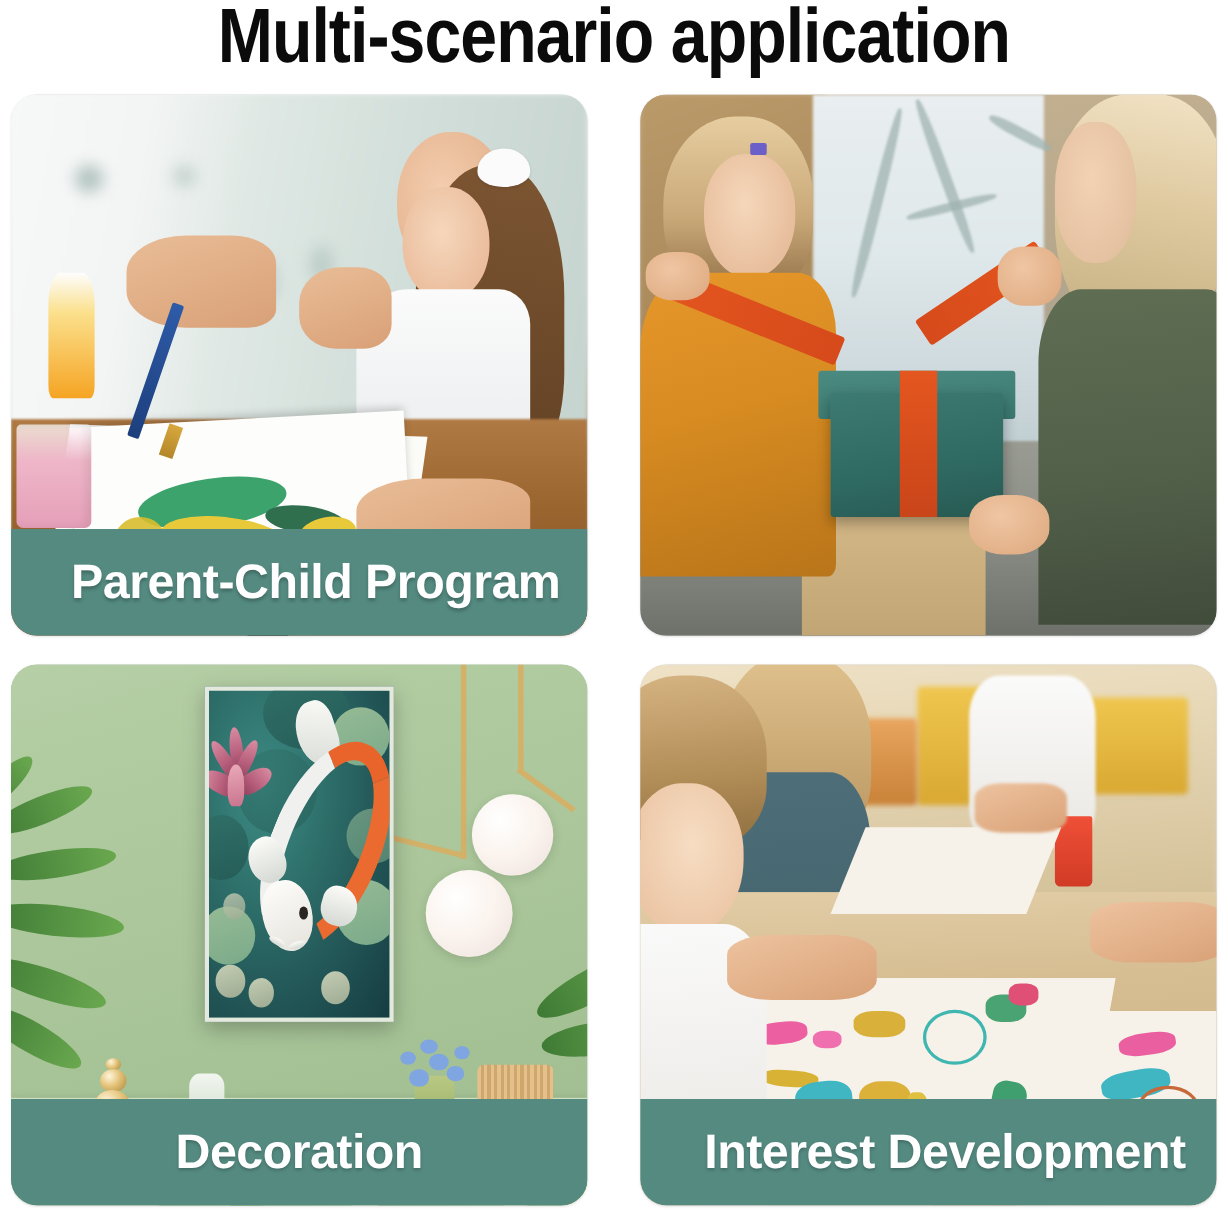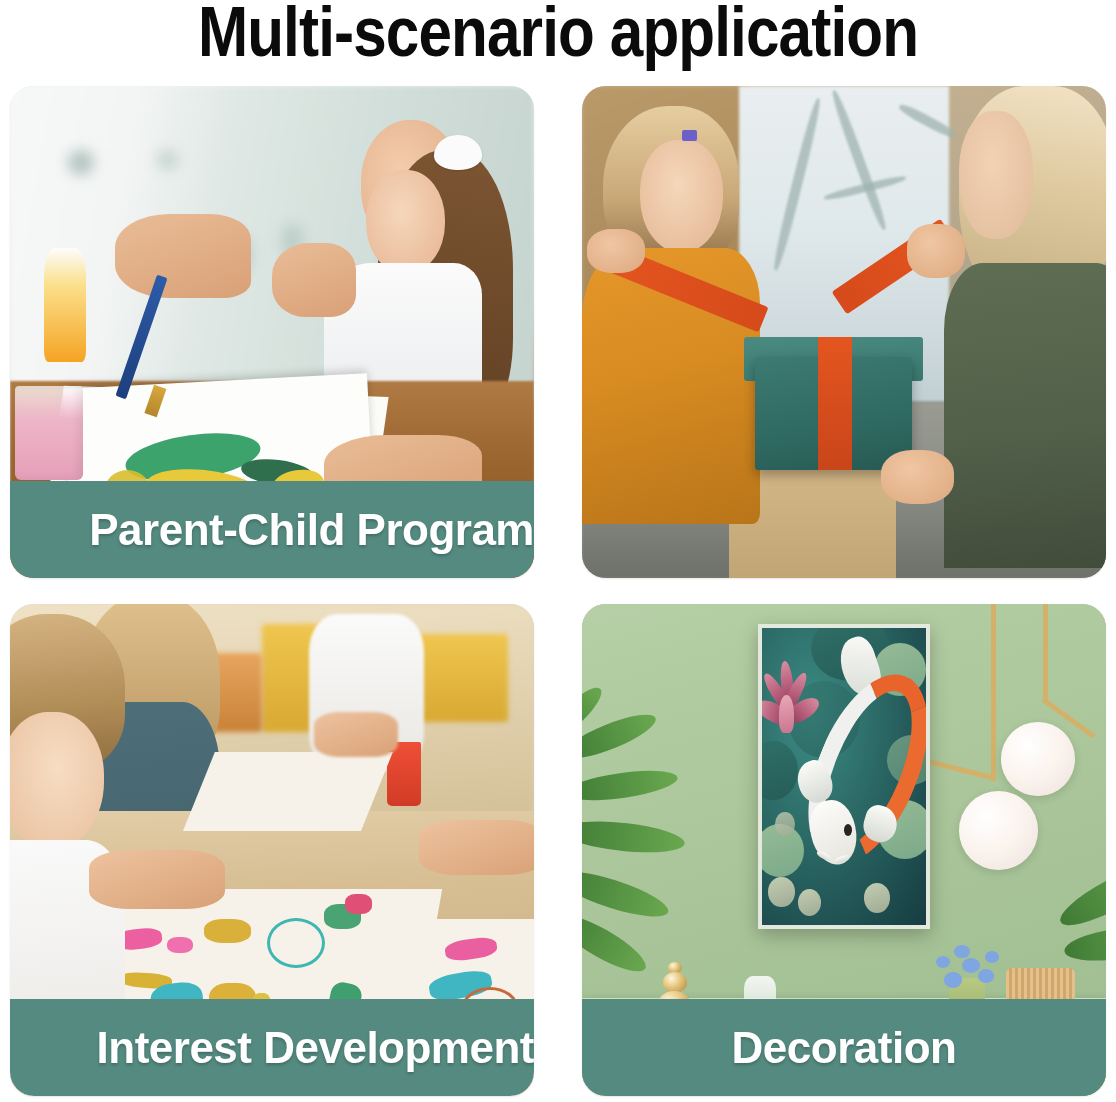--- a/index.html
+++ b/index.html
@@ -44,21 +44,21 @@
   }
   .photo{position:absolute;inset:0;overflow:hidden;}
   .caption{
     position:absolute;left:0;right:0;bottom:0;
     height:97px;
     background:#548a80;
     border-radius:0 0 24px 24px;
     display:flex;align-items:center;
     z-index:40;
   }
-  .caption.left{justify-content:flex-end;padding-left:30px;}
+  .caption.left{justify-content:center;padding-left:30px;}
   .caption.center{justify-content:center;}
   .caption span{
     color:#ffffff;
     font-weight:700;
     font-size:44px;
     letter-spacing:-.5px;
     text-shadow:0 2px 3px rgba(0,0,0,.22);
     white-space:nowrap;
   }
 
@@ -306,20 +306,105 @@
         <div class="p2-box"></div>
         <div class="p2-ribbonV"></div>
 
         <div class="p2-hand" style="left:62%;top:28%;width:11%;height:11%;"></div>
         <div class="p2-hand" style="left:57%;top:74%;width:14%;height:11%;"></div>
         <div class="p2-hand" style="left:1%;top:29%;width:11%;height:9%;"></div>
       </div>
     </div>
 
     <div class="card">
+      <div class="photo p4">
+        <div class="p4-wall"></div>
+
+        <div class="p4-pend-rod" style="left:78%;top:0;width:1%;height:36%;"></div>
+        <div class="p4-pend-rod" style="left:62%;top:35%;width:17%;height:1%;transform:rotate(14deg);transform-origin:right center;"></div>
+        <div class="p4-pend-rod" style="left:88%;top:0;width:1%;height:20%;"></div>
+        <div class="p4-pend-rod" style="left:88%;top:19%;width:12%;height:1%;transform:rotate(36deg);transform-origin:left center;"></div>
+        <div class="p4-globe" style="left:80%;top:24%;width:14%;height:15%;"></div>
+        <div class="p4-globe" style="left:72%;top:38%;width:15%;height:16%;"></div>
+
+        <div class="art">
+          <div class="art-water"></div>
+          <div class="lilyDark" style="left:30%;top:-4%;width:48%;height:22%;"></div>
+          <div class="lily" style="left:68%;top:5%;width:32%;height:18%;"></div>
+          <div class="lily" style="left:76%;top:36%;width:30%;height:17%;opacity:.55;"></div>
+          <div class="lily" style="left:70%;top:58%;width:34%;height:20%;"></div>
+          <div class="lilyDark" style="left:-8%;top:38%;width:30%;height:20%;"></div>
+          <div class="lily" style="left:-4%;top:66%;width:30%;height:18%;"></div>
+          <div class="lilyDark" style="left:16%;top:18%;width:44%;height:26%;opacity:.5;"></div>
+          <div class="stone" style="left:4%;top:84%;width:16%;height:10%;"></div>
+          <div class="stone" style="left:22%;top:88%;width:14%;height:9%;"></div>
+          <div class="stone" style="left:62%;top:86%;width:16%;height:10%;"></div>
+          <div class="stone" style="left:8%;top:62%;width:12%;height:8%;opacity:.8;"></div>
+
+          <div class="lotus">
+            <div class="petal" style="left:30%;top:-6%;width:22%;height:52%;transform:rotate(-6deg);"></div>
+            <div class="petal" style="left:10%;top:6%;width:22%;height:48%;transform:rotate(-32deg);"></div>
+            <div class="petal" style="left:48%;top:6%;width:22%;height:48%;transform:rotate(26deg);"></div>
+            <div class="petal" style="left:-4%;top:34%;width:34%;height:40%;transform:rotate(-62deg);"></div>
+            <div class="petal" style="left:58%;top:32%;width:34%;height:40%;transform:rotate(58deg);"></div>
+            <div class="petal" style="left:26%;top:34%;width:30%;height:46%;background:linear-gradient(170deg,#eaa9b8,#c9748e);"></div>
+          </div>
+
+          <div class="koi-tail"></div>
+          <div class="koi-body"></div>
+          <div class="koi-fin" style="left:22%;top:45%;width:20%;height:14%;border-radius:60% 40% 50% 50%;transform:rotate(-24deg);"></div>
+          <div class="koi-fin" style="left:62%;top:60%;width:20%;height:12%;border-radius:40% 60% 50% 50%;transform:rotate(16deg);"></div>
+          <div class="koi-head"></div>
+          <div class="koi-eye" style="left:50%;top:66%;"></div>
+          <div class="koi-fin" style="left:33%;top:76%;width:10%;height:2%;border-radius:50%;transform:rotate(28deg);"></div>
+          <div class="koi-fin" style="left:44%;top:77%;width:10%;height:2%;border-radius:50%;transform:rotate(-18deg);"></div>
+        </div>
+
+        <div class="p4-shelf"></div>
+        <div class="p4-shelfshadow"></div>
+
+        <div class="p4-gold" style="left:16.5%;bottom:25%;width:2.6%;height:2.2%;"></div>
+        <div class="p4-gold" style="left:15.4%;bottom:21%;width:4.6%;height:4.2%;"></div>
+        <div class="p4-gold" style="left:14.2%;bottom:14%;width:6.8%;height:7.4%;"></div>
+        <div class="p4-books"></div>
+        <div class="p4-diffuser"></div>
+
+        <div class="p4-vase"></div>
+        <div class="p4-flower" style="left:69%;bottom:22%;width:3.6%;height:3.2%;"></div>
+        <div class="p4-flower" style="left:72.5%;bottom:25%;width:3.4%;height:3%;"></div>
+        <div class="p4-flower" style="left:75.5%;bottom:23%;width:3.2%;height:2.8%;"></div>
+        <div class="p4-flower" style="left:71%;bottom:28%;width:3%;height:2.6%;"></div>
+        <div class="p4-flower" style="left:77%;bottom:27%;width:2.6%;height:2.4%;"></div>
+        <div class="p4-flower" style="left:67.5%;bottom:26%;width:2.8%;height:2.4%;"></div>
+
+        <div class="p4-basket" style="left:81%;bottom:19%;width:13%;height:7%;"></div>
+        <div class="p4-basket" style="left:80%;bottom:12%;width:15%;height:7.5%;"></div>
+
+        <div class="palmL">
+          <div class="frond" style="left:0%;top:6%;width:52%;height:7%;transform:rotate(-22deg);"></div>
+          <div class="frond" style="left:2%;top:20%;width:60%;height:7%;transform:rotate(-8deg);"></div>
+          <div class="frond" style="left:0%;top:34%;width:66%;height:8%;transform:rotate(6deg);"></div>
+          <div class="frond" style="left:-4%;top:50%;width:62%;height:8%;transform:rotate(18deg);"></div>
+          <div class="frond" style="left:-6%;top:64%;width:54%;height:8%;transform:rotate(30deg);"></div>
+          <div class="frond" style="left:-10%;top:0%;width:36%;height:6%;transform:rotate(-44deg);"></div>
+        </div>
+        <div class="frond" style="left:2%;bottom:1%;width:28%;height:7%;transform:rotate(-10deg);"></div>
+        <div class="frond" style="left:18%;bottom:-1%;width:26%;height:6%;transform:rotate(9deg);"></div>
+        <div class="frond" style="left:38%;bottom:-2%;width:24%;height:6%;transform:rotate(-6deg);"></div>
+        <div class="frond" style="left:60%;bottom:-2%;width:26%;height:6%;transform:rotate(7deg);"></div>
+        <div class="frond" style="left:90%;top:56%;width:22%;height:6%;transform:rotate(-28deg);"></div>
+        <div class="frond" style="left:92%;top:66%;width:20%;height:6%;transform:rotate(-8deg);"></div>
+        <div class="frond" style="left:84%;bottom:-2%;width:24%;height:7%;transform:rotate(12deg);"></div>
+      </div>
+      <div class="caption center">
+        <span>Decoration</span>
+      </div>
+    </div>
+
+    <div class="card">
       <div class="photo p3">
         <div class="p3-bg"></div>
         <div class="p3-cab" style="left:48%;top:4%;width:22%;height:22%;"></div>
         <div class="p3-cab" style="left:77%;top:6%;width:18%;height:18%;"></div>
         <div class="p3-cab" style="left:38%;top:10%;width:10%;height:16%;background:linear-gradient(180deg,#e8a55e,#c98238);"></div>
 
         <div class="p3-boy2"></div>
         <div class="p3-boy2shirt"></div>
         <div class="p3-kid3"></div>
         <div class="p3-cup"></div>
@@ -354,99 +439,14 @@
         <div class="p3-arm" style="left:15%;top:50%;width:26%;height:12%;"></div>
         <div class="p3-arm" style="left:50%;bottom:-2%;width:16%;height:14%;"></div>
         <div class="p3-arm" style="left:78%;top:44%;width:24%;height:11%;"></div>
         <div class="p3-arm" style="left:58%;top:22%;width:16%;height:9%;filter:blur(1.5px);"></div>
       </div>
       <div class="caption left">
         <span>Interest Development</span>
       </div>
     </div>
 
-    <div class="card">
-      <div class="photo p4">
-        <div class="p4-wall"></div>
-
-        <div class="p4-pend-rod" style="left:78%;top:0;width:1%;height:36%;"></div>
-        <div class="p4-pend-rod" style="left:62%;top:35%;width:17%;height:1%;transform:rotate(14deg);transform-origin:right center;"></div>
-        <div class="p4-pend-rod" style="left:88%;top:0;width:1%;height:20%;"></div>
-        <div class="p4-pend-rod" style="left:88%;top:19%;width:12%;height:1%;transform:rotate(36deg);transform-origin:left center;"></div>
-        <div class="p4-globe" style="left:80%;top:24%;width:14%;height:15%;"></div>
-        <div class="p4-globe" style="left:72%;top:38%;width:15%;height:16%;"></div>
-
-        <div class="art">
-          <div class="art-water"></div>
-          <div class="lilyDark" style="left:30%;top:-4%;width:48%;height:22%;"></div>
-          <div class="lily" style="left:68%;top:5%;width:32%;height:18%;"></div>
-          <div class="lily" style="left:76%;top:36%;width:30%;height:17%;opacity:.55;"></div>
-          <div class="lily" style="left:70%;top:58%;width:34%;height:20%;"></div>
-          <div class="lilyDark" style="left:-8%;top:38%;width:30%;height:20%;"></div>
-          <div class="lily" style="left:-4%;top:66%;width:30%;height:18%;"></div>
-          <div class="lilyDark" style="left:16%;top:18%;width:44%;height:26%;opacity:.5;"></div>
-          <div class="stone" style="left:4%;top:84%;width:16%;height:10%;"></div>
-          <div class="stone" style="left:22%;top:88%;width:14%;height:9%;"></div>
-          <div class="stone" style="left:62%;top:86%;width:16%;height:10%;"></div>
-          <div class="stone" style="left:8%;top:62%;width:12%;height:8%;opacity:.8;"></div>
-
-          <div class="lotus">
-            <div class="petal" style="left:30%;top:-6%;width:22%;height:52%;transform:rotate(-6deg);"></div>
-            <div class="petal" style="left:10%;top:6%;width:22%;height:48%;transform:rotate(-32deg);"></div>
-            <div class="petal" style="left:48%;top:6%;width:22%;height:48%;transform:rotate(26deg);"></div>
-            <div class="petal" style="left:-4%;top:34%;width:34%;height:40%;transform:rotate(-62deg);"></div>
-            <div class="petal" style="left:58%;top:32%;width:34%;height:40%;transform:rotate(58deg);"></div>
-            <div class="petal" style="left:26%;top:34%;width:30%;height:46%;background:linear-gradient(170deg,#eaa9b8,#c9748e);"></div>
-          </div>
-
-          <div class="koi-tail"></div>
-          <div class="koi-body"></div>
-          <div class="koi-fin" style="left:22%;top:45%;width:20%;height:14%;border-radius:60% 40% 50% 50%;transform:rotate(-24deg);"></div>
-          <div class="koi-fin" style="left:62%;top:60%;width:20%;height:12%;border-radius:40% 60% 50% 50%;transform:rotate(16deg);"></div>
-          <div class="koi-head"></div>
-          <div class="koi-eye" style="left:50%;top:66%;"></div>
-          <div class="koi-fin" style="left:33%;top:76%;width:10%;height:2%;border-radius:50%;transform:rotate(28deg);"></div>
-          <div class="koi-fin" style="left:44%;top:77%;width:10%;height:2%;border-radius:50%;transform:rotate(-18deg);"></div>
-        </div>
-
-        <div class="p4-shelf"></div>
-        <div class="p4-shelfshadow"></div>
-
-        <div class="p4-gold" style="left:16.5%;bottom:25%;width:2.6%;height:2.2%;"></div>
-        <div class="p4-gold" style="left:15.4%;bottom:21%;width:4.6%;height:4.2%;"></div>
-        <div class="p4-gold" style="left:14.2%;bottom:14%;width:6.8%;height:7.4%;"></div>
-        <div class="p4-books"></div>
-        <div class="p4-diffuser"></div>
-
-        <div class="p4-vase"></div>
-        <div class="p4-flower" style="left:69%;bottom:22%;width:3.6%;height:3.2%;"></div>
-        <div class="p4-flower" style="left:72.5%;bottom:25%;width:3.4%;height:3%;"></div>
-        <div class="p4-flower" style="left:75.5%;bottom:23%;width:3.2%;height:2.8%;"></div>
-        <div class="p4-flower" style="left:71%;bottom:28%;width:3%;height:2.6%;"></div>
-        <div class="p4-flower" style="left:77%;bottom:27%;width:2.6%;height:2.4%;"></div>
-        <div class="p4-flower" style="left:67.5%;bottom:26%;width:2.8%;height:2.4%;"></div>
-
-        <div class="p4-basket" style="left:81%;bottom:19%;width:13%;height:7%;"></div>
-        <div class="p4-basket" style="left:80%;bottom:12%;width:15%;height:7.5%;"></div>
-
-        <div class="palmL">
-          <div class="frond" style="left:0%;top:6%;width:52%;height:7%;transform:rotate(-22deg);"></div>
-          <div class="frond" style="left:2%;top:20%;width:60%;height:7%;transform:rotate(-8deg);"></div>
-          <div class="frond" style="left:0%;top:34%;width:66%;height:8%;transform:rotate(6deg);"></div>
-          <div class="frond" style="left:-4%;top:50%;width:62%;height:8%;transform:rotate(18deg);"></div>
-          <div class="frond" style="left:-6%;top:64%;width:54%;height:8%;transform:rotate(30deg);"></div>
-          <div class="frond" style="left:-10%;top:0%;width:36%;height:6%;transform:rotate(-44deg);"></div>
-        </div>
-        <div class="frond" style="left:2%;bottom:1%;width:28%;height:7%;transform:rotate(-10deg);"></div>
-        <div class="frond" style="left:18%;bottom:-1%;width:26%;height:6%;transform:rotate(9deg);"></div>
-        <div class="frond" style="left:38%;bottom:-2%;width:24%;height:6%;transform:rotate(-6deg);"></div>
-        <div class="frond" style="left:60%;bottom:-2%;width:26%;height:6%;transform:rotate(7deg);"></div>
-        <div class="frond" style="left:90%;top:56%;width:22%;height:6%;transform:rotate(-28deg);"></div>
-        <div class="frond" style="left:92%;top:66%;width:20%;height:6%;transform:rotate(-8deg);"></div>
-        <div class="frond" style="left:84%;bottom:-2%;width:24%;height:7%;transform:rotate(12deg);"></div>
-      </div>
-      <div class="caption center">
-        <span>Decoration</span>
-      </div>
-    </div>
-
   </div>
 </div>
 
 </body></html>

